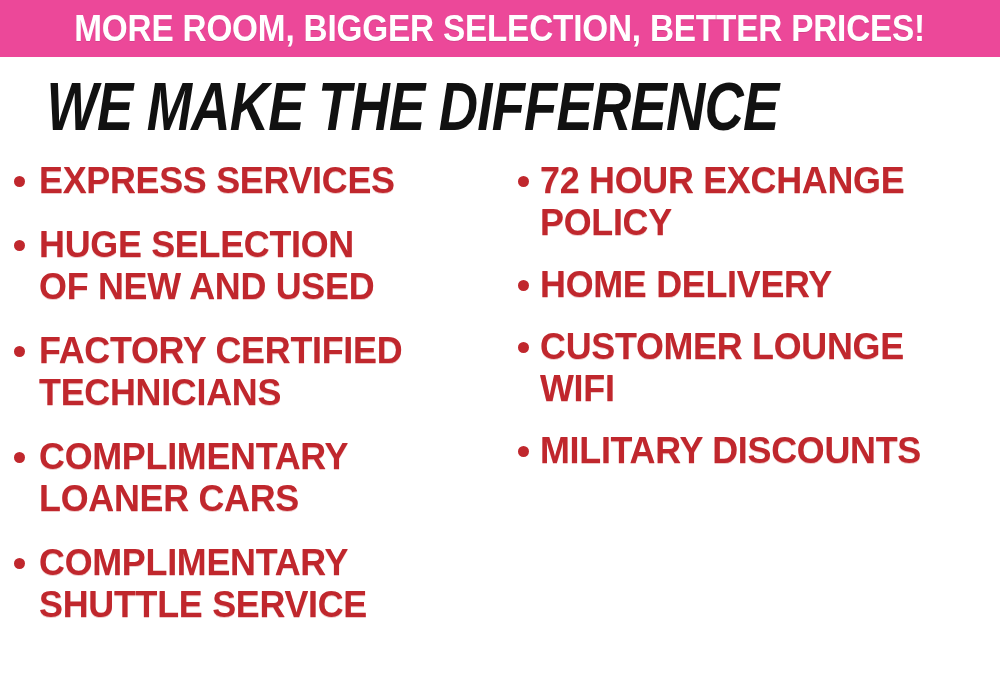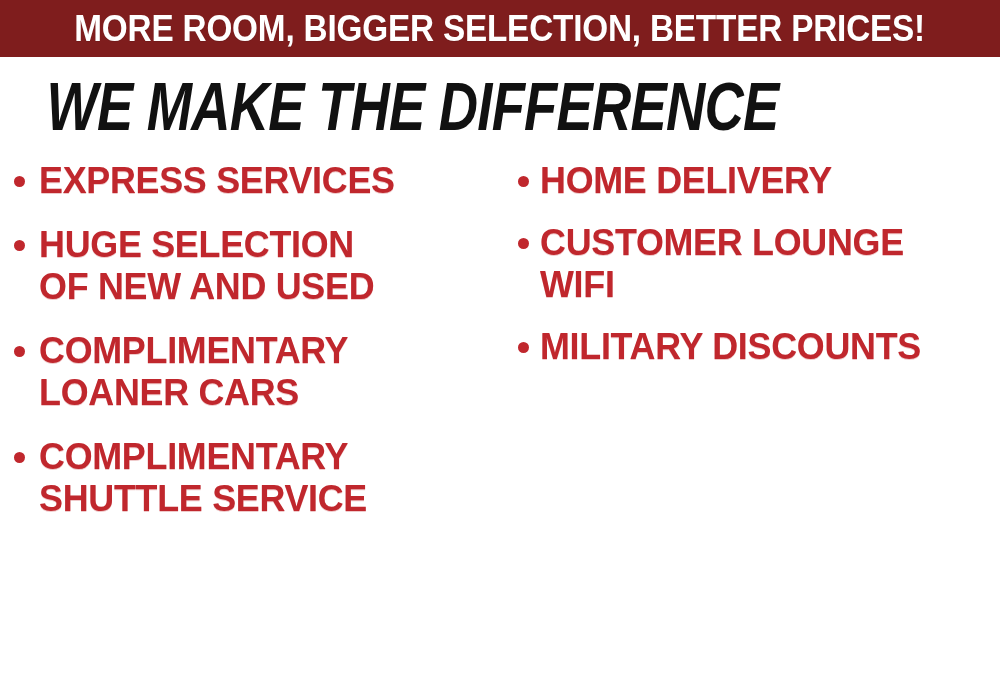--- a/index.html
+++ b/index.html
@@ -15,21 +15,21 @@
     position: relative;
   }
 
   
   .banner {
     position: absolute;
     left: 0;
     top: 0;
     width: 1000px;
     height: 57px;
-    background: #7f1d1d;
+    background: #ec4899;
     display: flex;
     align-items: center;
     justify-content: center;
   }
   .banner-text {
     color: #ffffff;
     font-size: 37px;
     line-height: 37px;
     font-weight: bold;
     letter-spacing: -0.2px;
@@ -127,37 +127,47 @@
       <span class="bullet-dot"></span>
       <span class="bullet-text">EXPRESS SERVICES</span>
     </div>
 
     <div class="bullet-item">
       <span class="bullet-dot"></span>
       <span class="bullet-text">HUGE SELECTION
 OF NEW AND USED</span>
     </div>
 
+    <div class="bullet-item">
+      <span class="bullet-dot"></span>
+      <span class="bullet-text">FACTORY CERTIFIED
+TECHNICIANS</span>
+    </div>
 
     <div class="bullet-item">
       <span class="bullet-dot"></span>
       <span class="bullet-text">COMPLIMENTARY
 LOANER CARS</span>
     </div>
 
     <div class="bullet-item">
       <span class="bullet-dot"></span>
       <span class="bullet-text">COMPLIMENTARY
 SHUTTLE SERVICE</span>
     </div>
 
   </div>
 
   <div class="column right">
 
+    <div class="bullet-item">
+      <span class="bullet-dot"></span>
+      <span class="bullet-text">72 HOUR EXCHANGE
+POLICY</span>
+    </div>
 
     <div class="bullet-item">
       <span class="bullet-dot"></span>
       <span class="bullet-text">HOME DELIVERY</span>
     </div>
 
     <div class="bullet-item">
       <span class="bullet-dot"></span>
       <span class="bullet-text">CUSTOMER LOUNGE
 WIFI</span>

